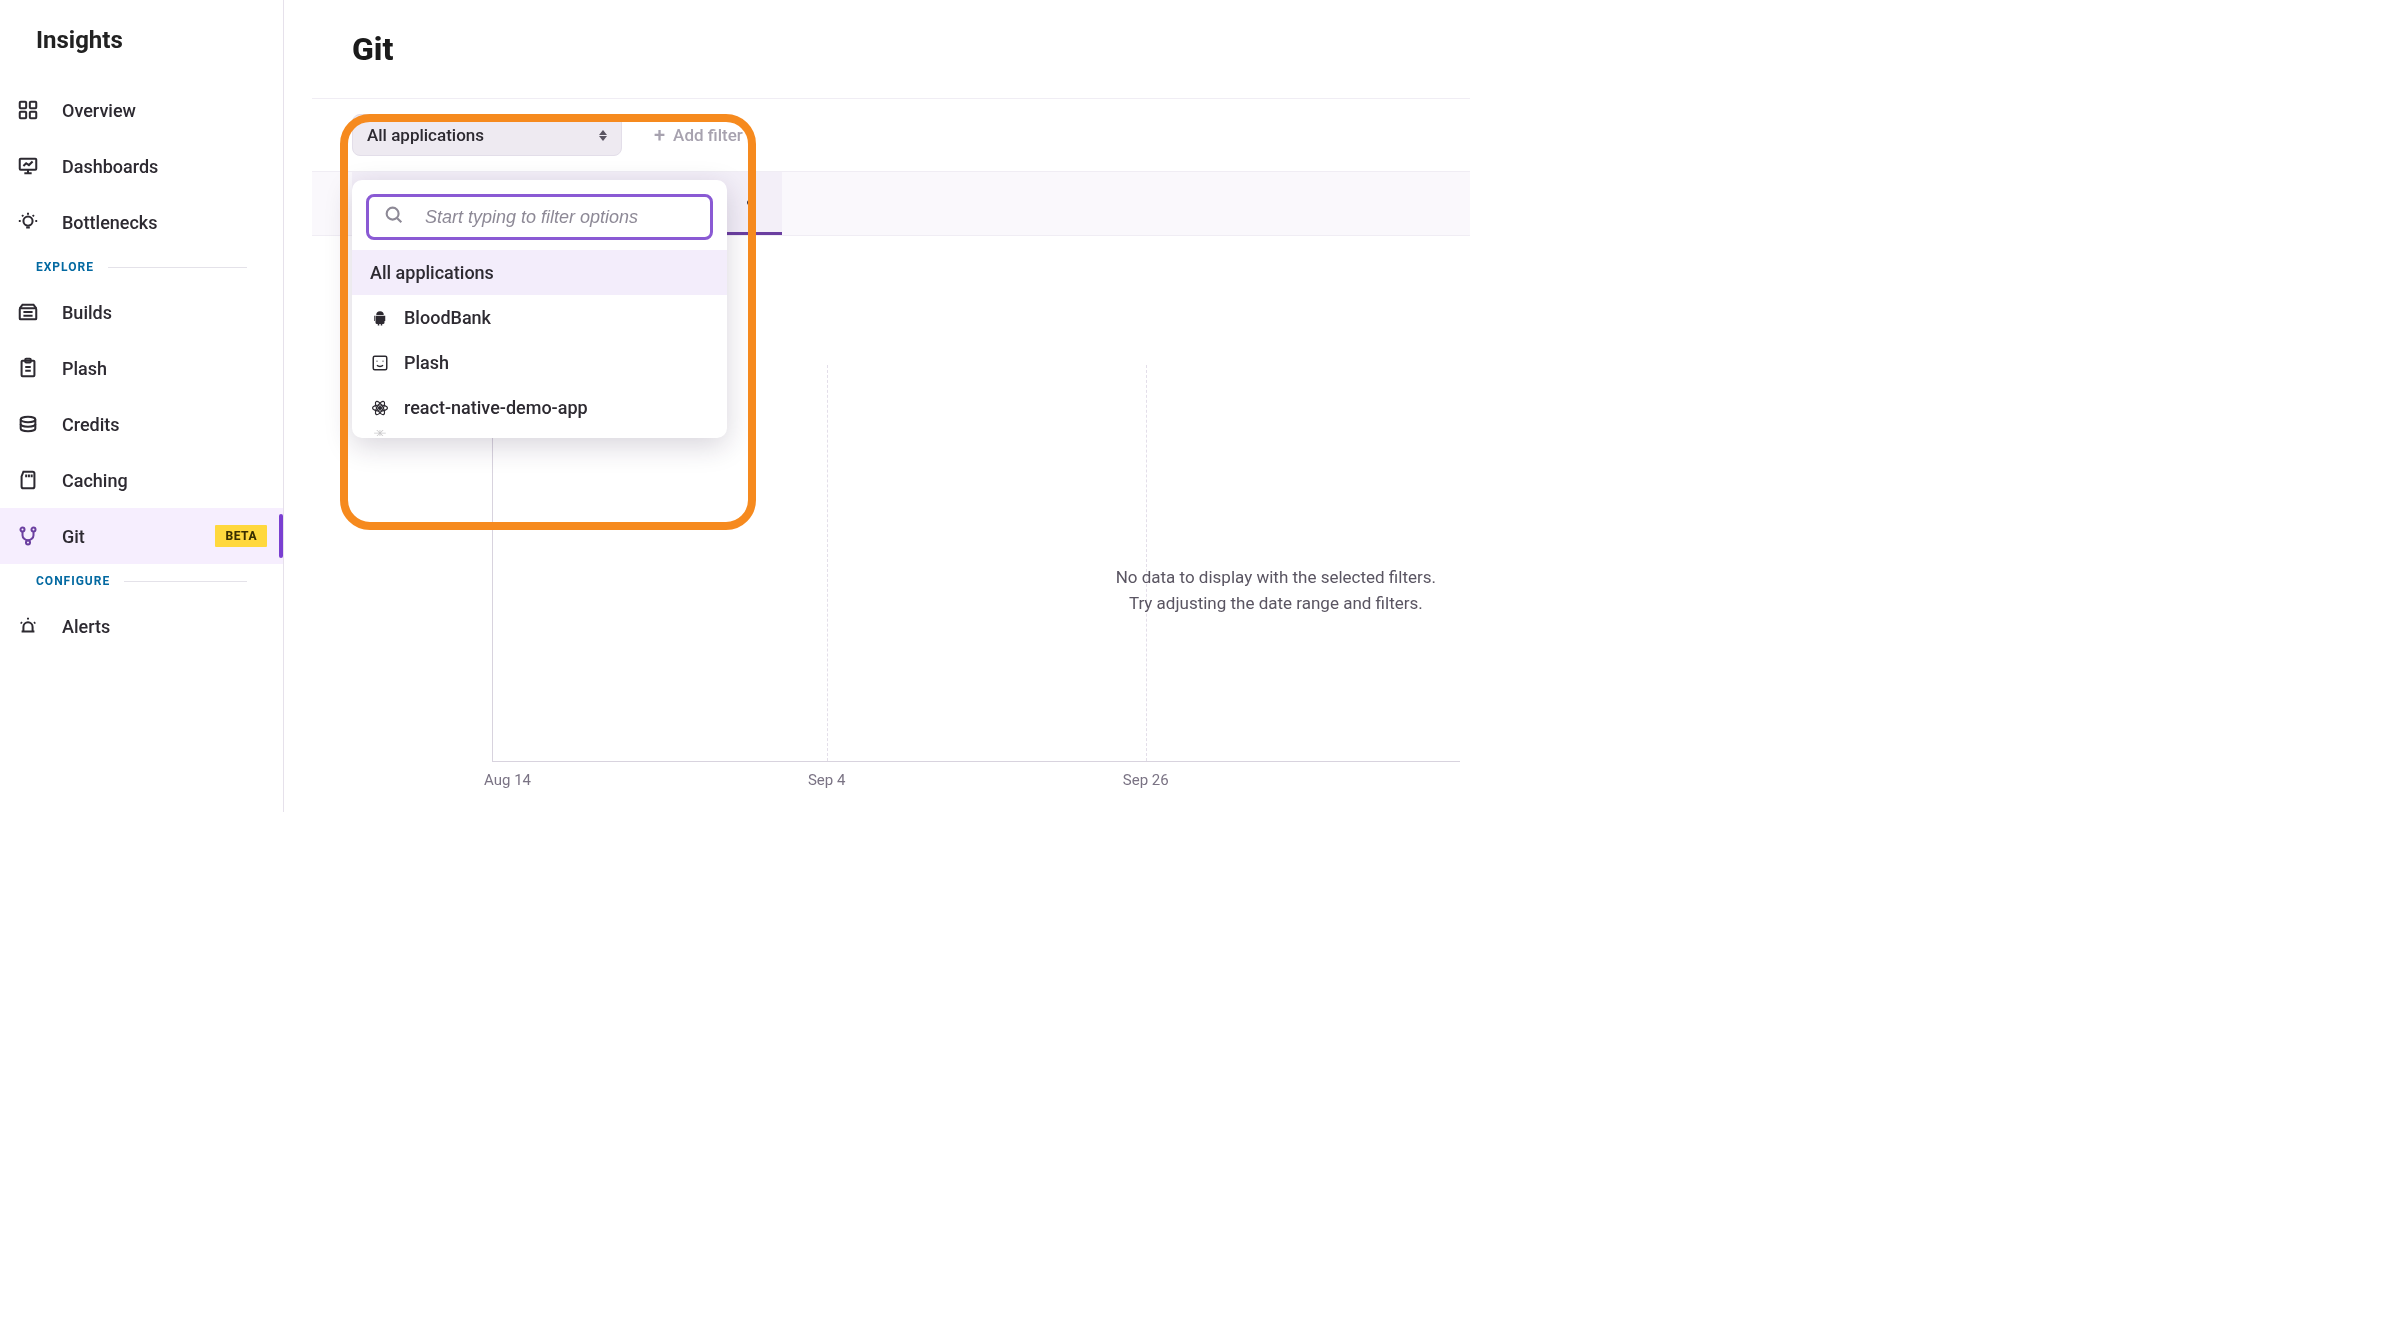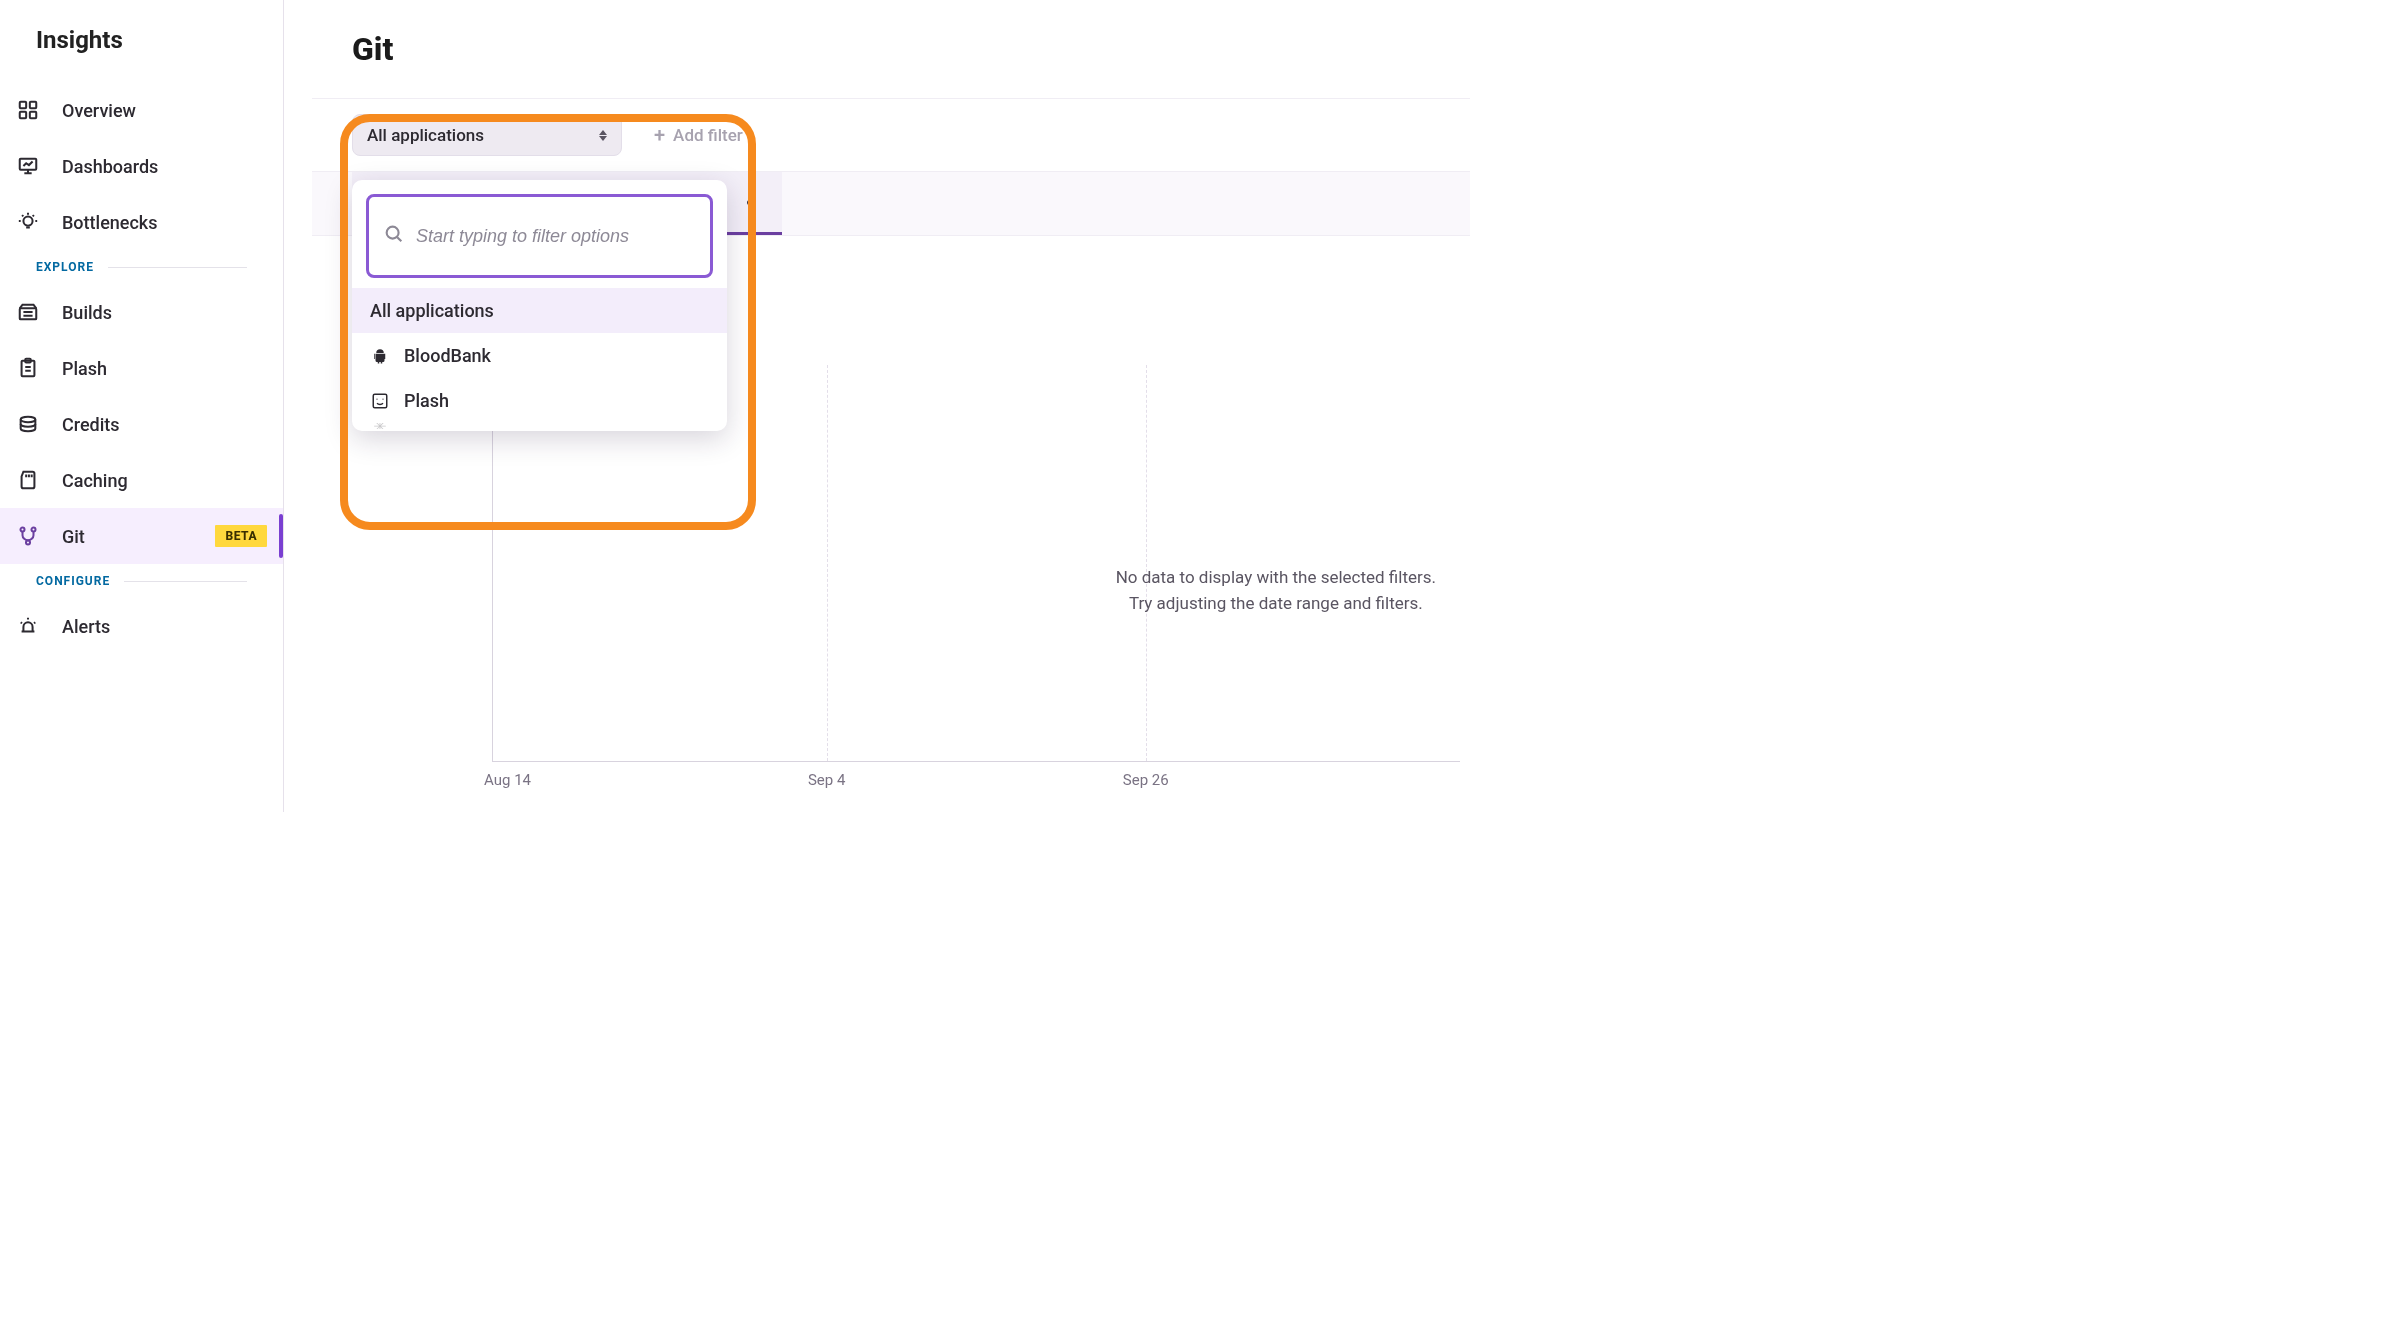--- a/index.html
+++ b/index.html
@@ -237,24 +237,24 @@
     z-index: 20;
     overflow: hidden;
     padding-bottom: 2px;
   }
   .search-wrap {
     padding: 14px 14px 10px 14px;
   }
   .search-field {
     display: flex;
     align-items: center;
-    gap: 11px;
+    gap: 20px;
     border: 3px solid #8a5ad4;
     border-radius: 8px;
-    padding: 26px 14px;
+    padding: 7px 14px;
     justify-content: space-between;
   }
   .search-field input {
     border: none;
     outline: none;
     font-size: 18px;
     font-style: italic;
     color: #5a5562;
     flex: 1;
     background: transparent;
@@ -487,20 +487,31 @@
     </div>
     <div class="option">
       <span class="opt-icon">
         <svg width="18" height="18" viewBox="0 0 24 24" fill="none" stroke="#2d2a31" stroke-width="2">
             <rect x="3" y="3" width="18" height="18" rx="2"></rect>
             <path d="M8 9v1M16 9v1M8 15c2 2 6 2 8 0"></path>
           </svg>
       </span>
       <span>Plash</span>
     </div>
+    <div class="option">
+      <span class="opt-icon">
+        <svg width="18" height="18" viewBox="0 0 24 24" fill="none" stroke="#2d2a31" stroke-width="1.6">
+            <circle cx="12" cy="12" r="2" fill="#2d2a31"></circle>
+            <ellipse cx="12" cy="12" rx="10" ry="4"></ellipse>
+            <ellipse cx="12" cy="12" rx="10" ry="4" transform="rotate(60 12 12)"></ellipse>
+            <ellipse cx="12" cy="12" rx="10" ry="4" transform="rotate(120 12 12)"></ellipse>
+          </svg>
+      </span>
+      <span>react-native-demo-app</span>
+    </div>
     <div class="option partial">
       <span class="opt-icon">✳</span>
       <span>…</span>
     </div>
   </div>
 
 </div>
 
 <div class="highlight-box"></div>
 

